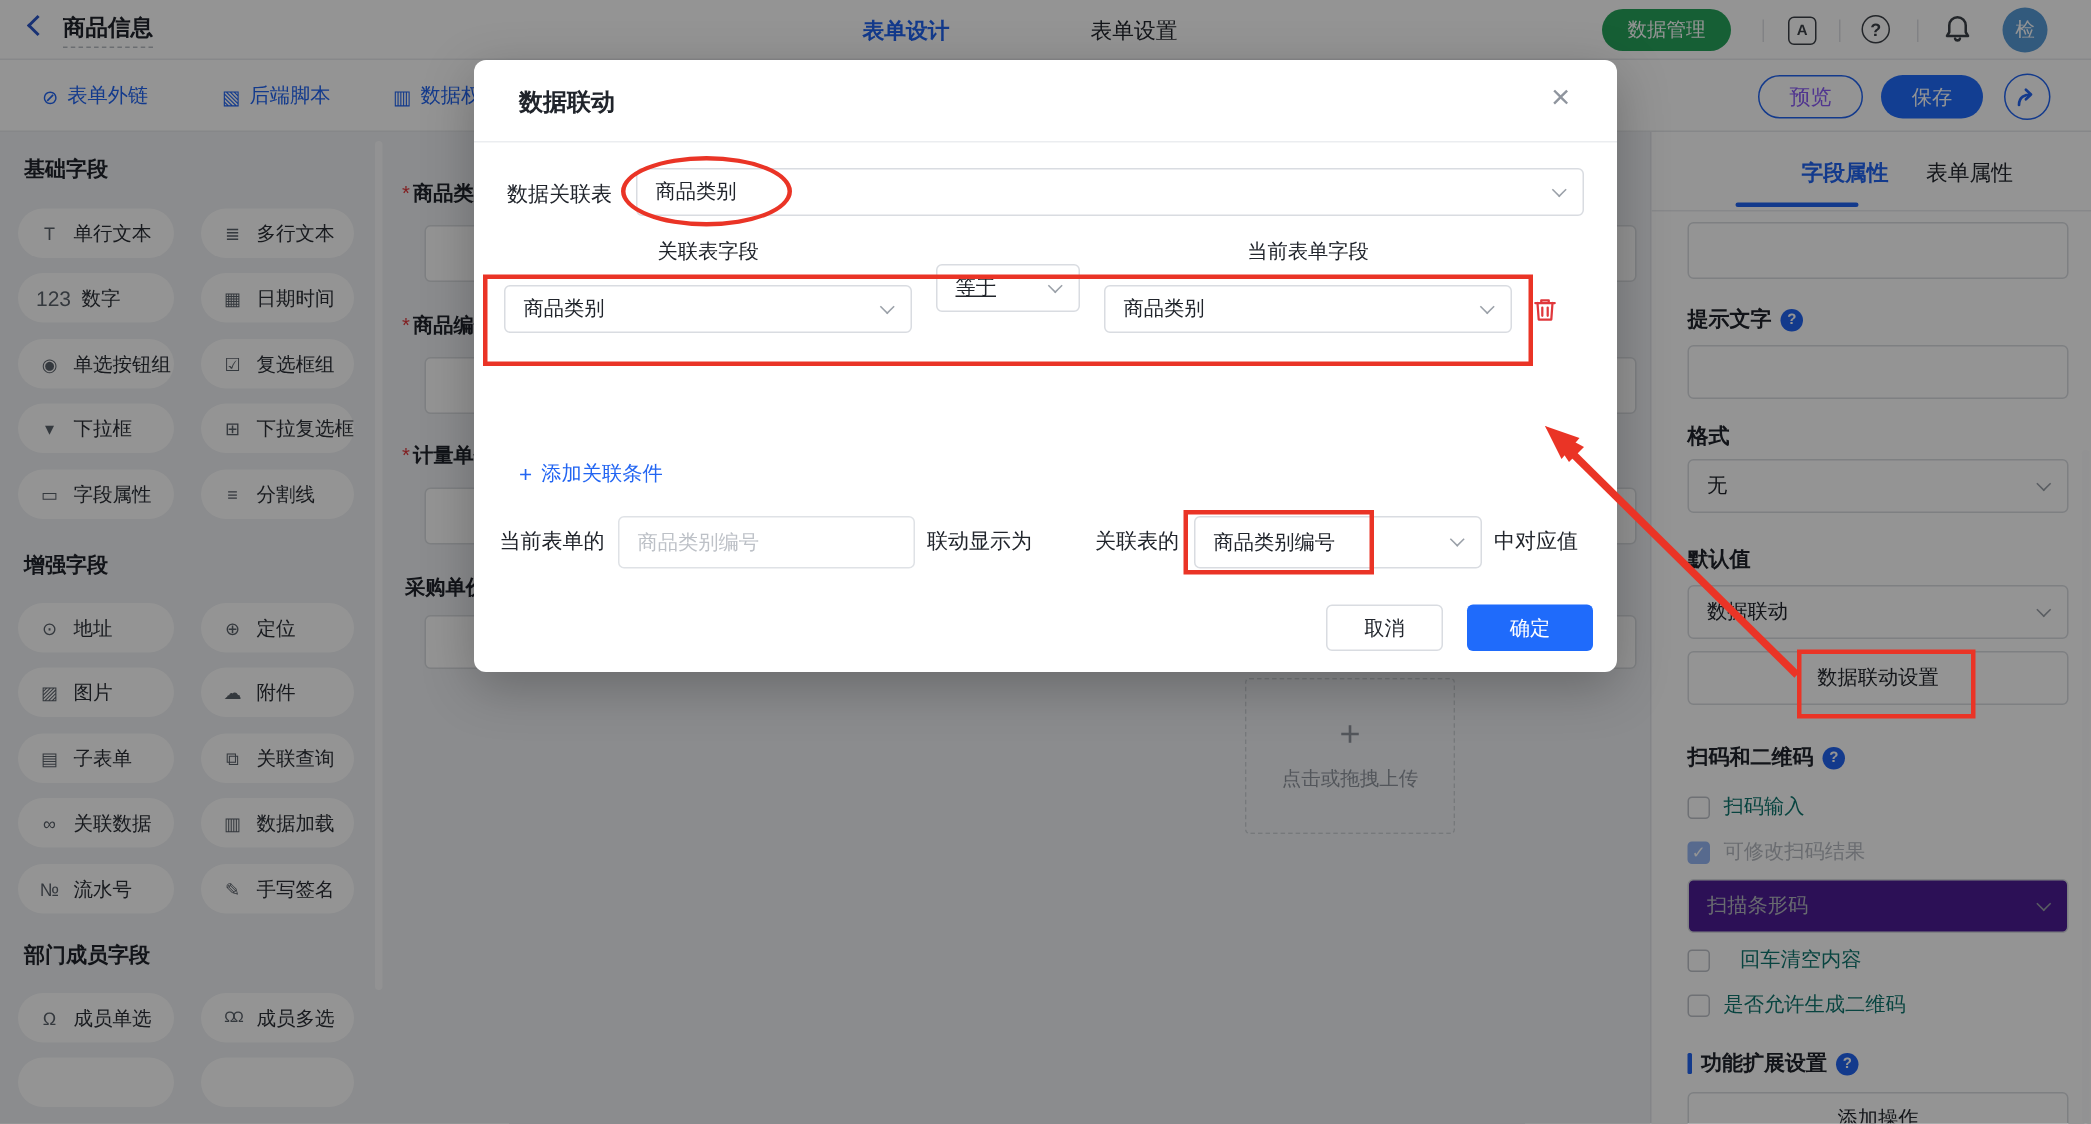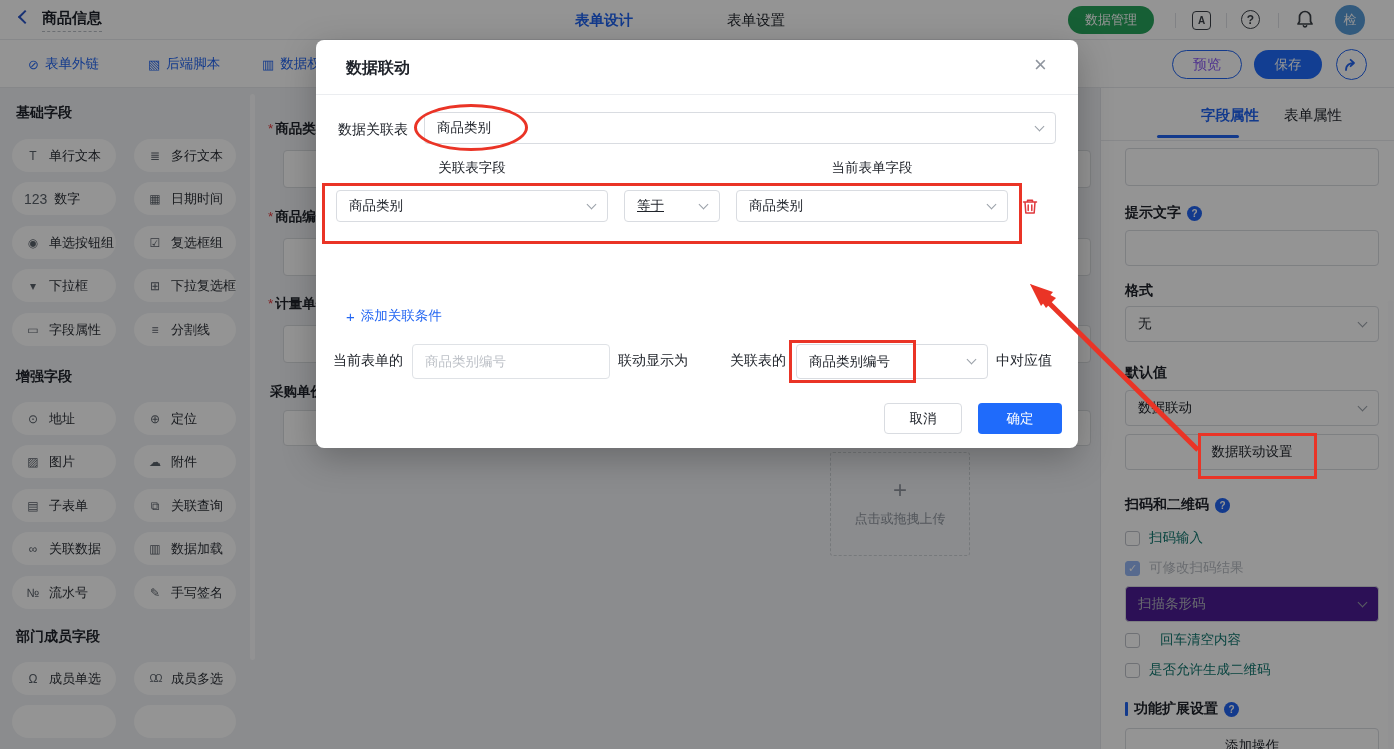--- a/index.html
+++ b/index.html
@@ -384,21 +384,21 @@
       <span class="chev"></span>
     </div>
 
     <div class="m-colhead" style="left:420px;width:272px;">当前表单字段</div>
     <div class="m-colhead" style="left:20px;width:272px;">关联表字段</div>
 
     <div class="m-select" style="left:20px;top:150px;width:272px;">
       <span>商品类别</span>
       <span class="chev"></span>
     </div>
-    <div class="m-select" style="left:308px;top:150px;width:96px;text-decoration:underline;">
+    <div class="m-select" style="left:308px;top:136px;width:96px;text-decoration:underline;">
       <span>等于</span>
       <span class="chev"></span>
     </div>
     <div class="m-select" style="left:420px;top:150px;width:272px;">
       <span>商品类别</span>
       <span class="chev"></span>
     </div>
     <span class="trash">
       <svg width="16" height="17" viewBox="0 0 16 17">
           <path d="M1.5 4 h13 M5.5 4 V2.2 h5 V4 M3 4 l0.8 11 h8.4 L13 4 M6.2 7 v5.5 M9.8 7 v5.5" fill="none" stroke="#e0383c" stroke-width="1.5" stroke-linecap="round" stroke-linejoin="round"></path>

